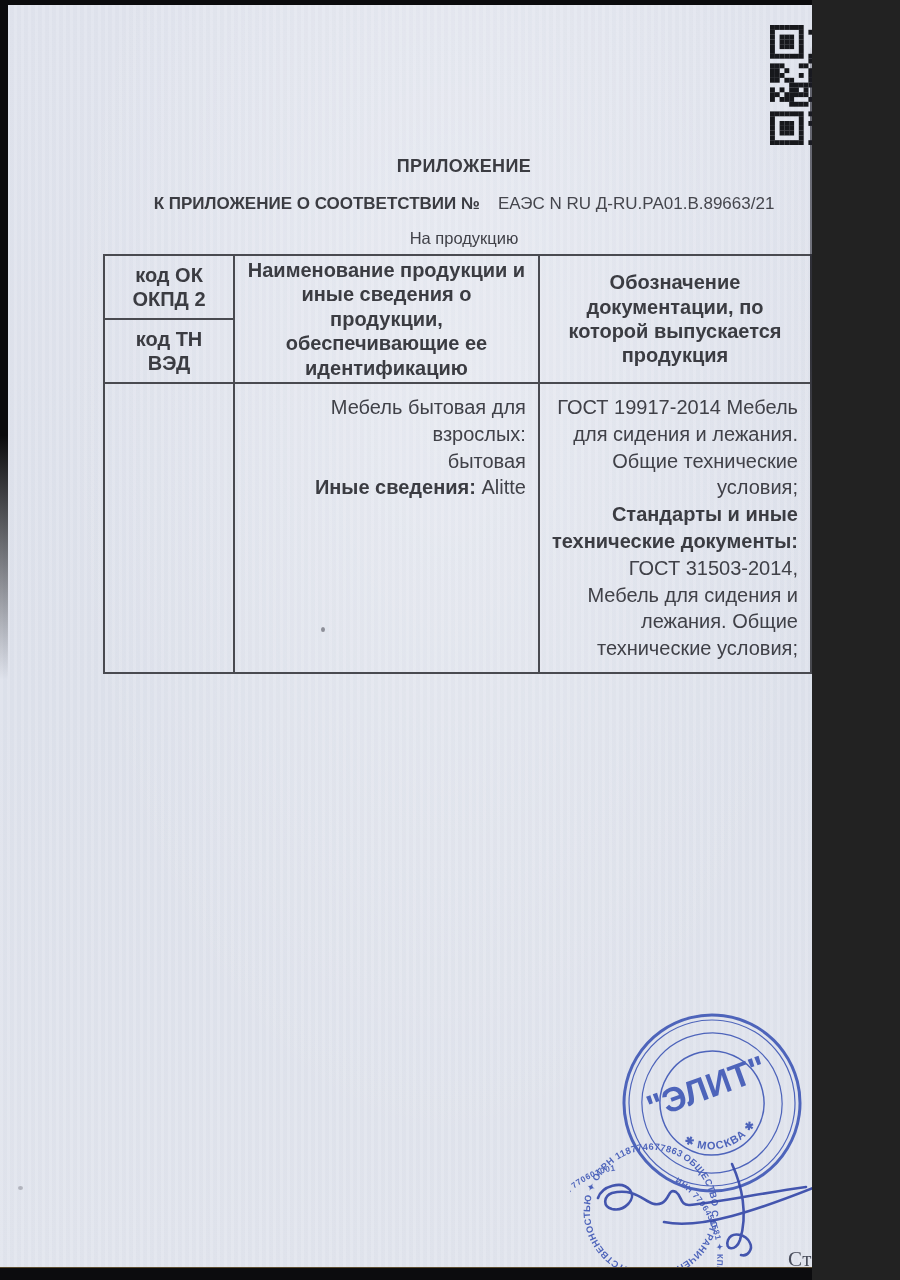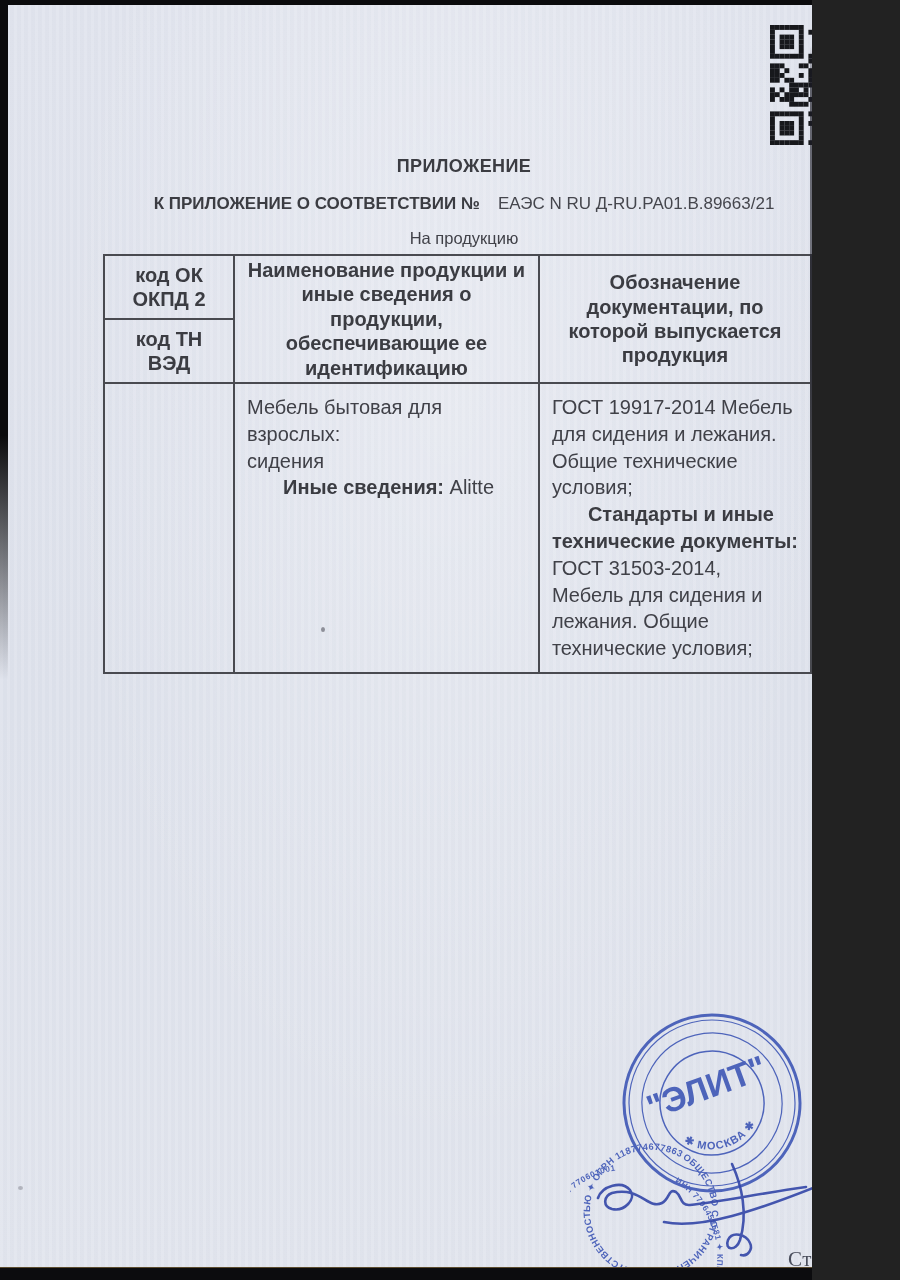--- a/index.html
+++ b/index.html
@@ -24,21 +24,21 @@
 
   .header{position:absolute;left:0;top:156px;width:900px;text-align:center;transform:translateX(14px);}
   .title{font-weight:bold;font-size:18px;letter-spacing:.4px;color:#3b3c42;}
   .decl-line{margin-top:17px;font-size:17px;}
   .decl-bold{font-weight:bold;color:#3b3c42;}
   .decl-num{margin-left:18px;color:#45464d;}
   .product-line{margin-top:15px;font-size:16.5px;}
 
   table.doc-table{position:absolute;left:103px;top:254px;border-collapse:collapse;table-layout:fixed;
     font-size:20px;color:#404148;}
-  .doc-table td{border:2px solid #494a50;padding:2px 8px;}
+  .doc-table td{border:2px solid #494a50;padding:2px 8px;text-align:right;}
   .doc-table .hd{font-weight:bold;text-align:center;vertical-align:middle;line-height:1.22;color:#3b3c42;}
   .c1{width:134px}.c2{width:340px}.c3{width:300px}
   .hd-small{height:30px;}
   .body-row td{height:168px;vertical-align:top;padding:10px 12px;line-height:1.34;}
   .b{font-weight:bold;color:#3b3c42;margin-left:36px;}
 
   .stamp-wrap{position:absolute;left:570px;top:960px;width:290px;height:310px;}
   .page-label{position:absolute;left:788px;top:1247px;font-family:"Liberation Serif",serif;
     font-size:21px;color:#4a4e5c;letter-spacing:.5px;}
   .ink-blot{position:absolute;left:888px;top:995px;width:9px;height:13px;background:#1d1d22;
@@ -372,21 +372,21 @@
       <td class="hd c2" rowspan="2">Наименование продукции и иные сведения о продукции, обеспечивающие ее идентификацию</td>
       <td class="hd c3" rowspan="2">Обозначение документации, по которой выпускается продукция</td>
     </tr>
     <tr>
       <td class="hd c1 hd-small">код ТН ВЭД</td>
     </tr>
     <tr class="body-row">
       <td class="c1"></td>
       <td class="c2">
         <div>Мебель бытовая для взрослых:</div>
-        <div>сидения</div>
+        <div>бытовая</div>
         <div><span class="b">Иные сведения:</span><span> Alitte</span></div>
       </td>
       <td class="c3">
         <div>ГОСТ 19917-2014 Мебель для сидения и лежания. Общие технические условия;</div>
         <div><span class="b">Стандарты и иные технические документы:</span><span> ГОСТ 31503-2014, Мебель для сидения и лежания. Общие технические условия;</span></div>
       </td>
     </tr>
   </tbody>
     </table>
 

